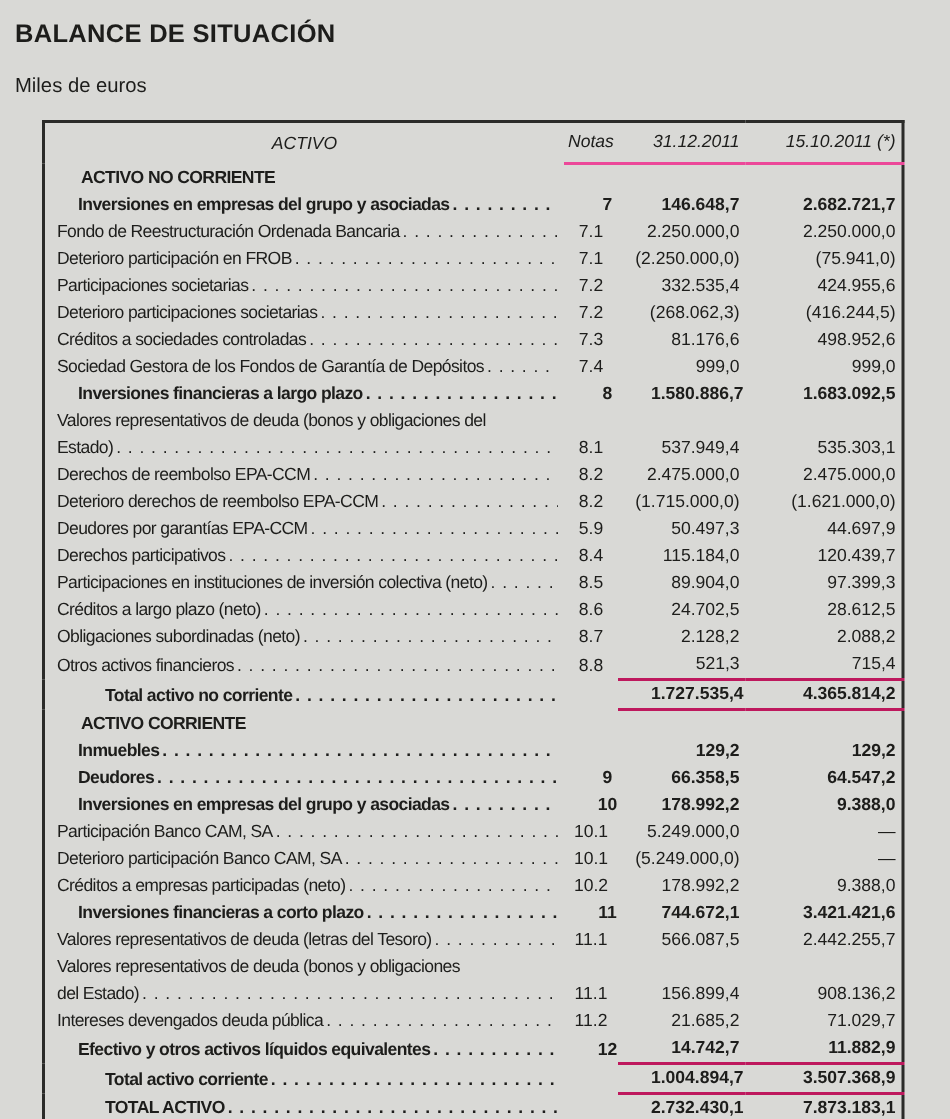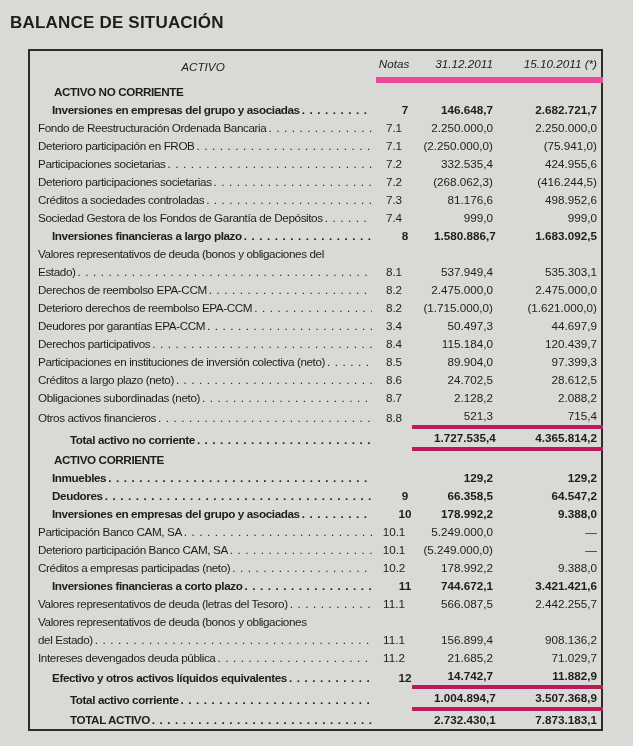--- a/index.html
+++ b/index.html
@@ -43,21 +43,21 @@
   }
   thead th {
     font-style: italic;
     font-weight: normal;
     padding-top: 4px;
     padding-bottom: 4px;
   }
   .h-lbl { text-align: center; }
   .h-nota { text-align: center; }
   .h-v { text-align: right; padding-right: 4px; }
-  .bline { border-bottom: 6px solid #ec4899; }
+  .bline { border-bottom: 2px solid #ec4899; }
   td.lbl {
     padding-left: 8px;
     padding-right: 4px;
     letter-spacing: -0.4px;
   }
   tr.section td.lbl { font-weight: bold; padding-left: 24px; }
   .l1, .l2 { line-height: 18px; }
   .l2 { display: flex; overflow: hidden; }
   .t { white-space: nowrap; flex-shrink: 0; }
   .dots {
@@ -68,27 +68,28 @@
     min-width: 0;
   }
   .dots::after {
     content: "..............................................................................";
     letter-spacing: 4.5px;
   }
   td.nota { text-align: center; }
   td.v1, td.v2 { text-align: right; padding-right: 4px; }
   tr.bold td, tr.total td { font-weight: bold; padding-left: 22px; }
   tr.total .t { margin-left: 18px; }
-  td.ul { border-bottom: 4px solid #be185d; }
+  td.ul { border-bottom: 2px solid #be185d; }
 </style>
 </head>
 <body>
 
 <div class="page">
   <h1 class="page-title">BALANCE DE SITUACIÓN</h1>
+  <div class="page-subtitle">Miles de euros</div>
 
   <table class="balance">
     <colgroup>
       <col class="c-lbl">
         <col class="c-nota">
         <col class="c-v1">
         <col class="c-v2">
     </colgroup>
     <thead>
       <tr>
@@ -224,21 +225,21 @@
           <td class="v1">(1.715.000,0)</td>
           <td class="v2">(1.621.000,0)</td>
         </tr>
         <tr class="normal">
           <td class="lbl">
             <div class="l2">
               <span class="t">Deudores por garantías EPA-CCM</span>
               <span class="dots"></span>
             </div>
           </td>
-          <td class="nota">3.4</td>
+          <td class="nota">5.9</td>
           <td class="v1">50.497,3</td>
           <td class="v2">44.697,9</td>
         </tr>
         <tr class="normal">
           <td class="lbl">
             <div class="l2">
               <span class="t">Derechos participativos</span>
               <span class="dots"></span>
             </div>
           </td>

